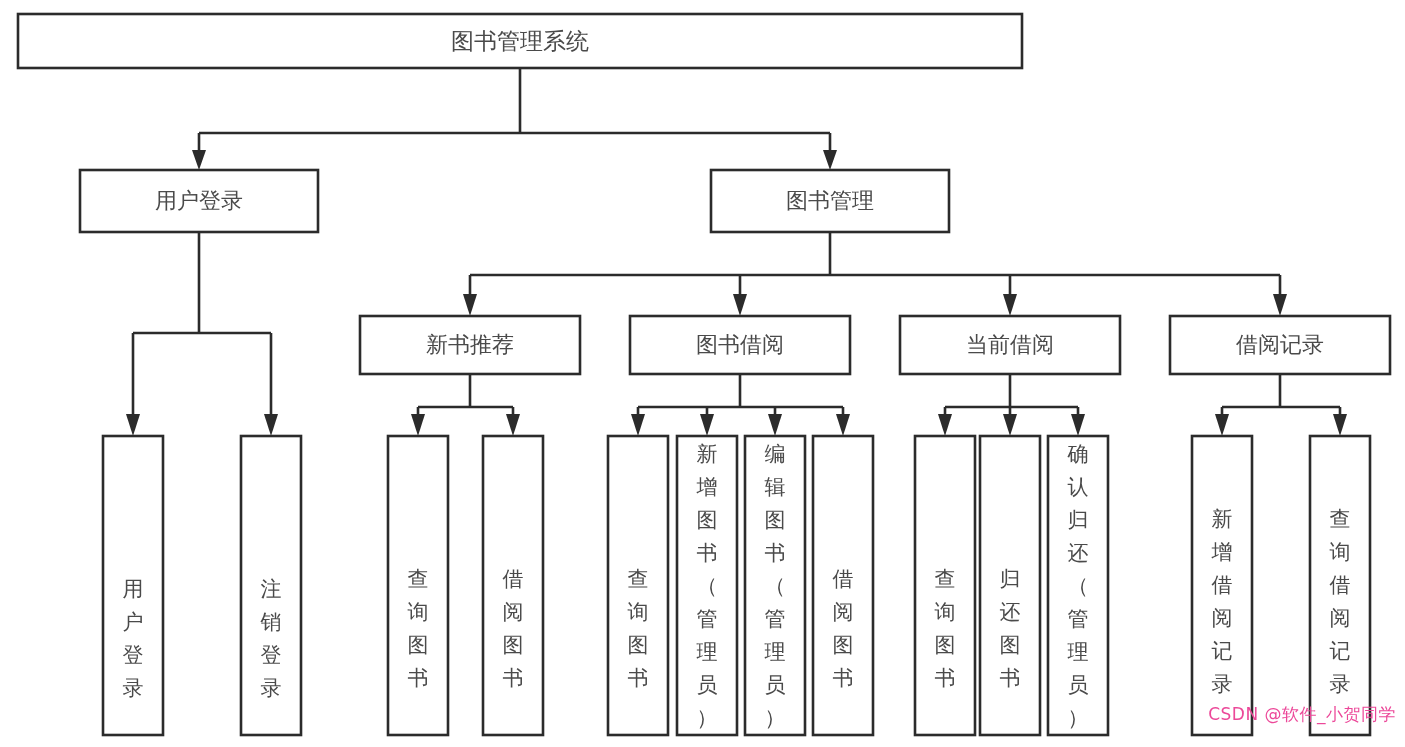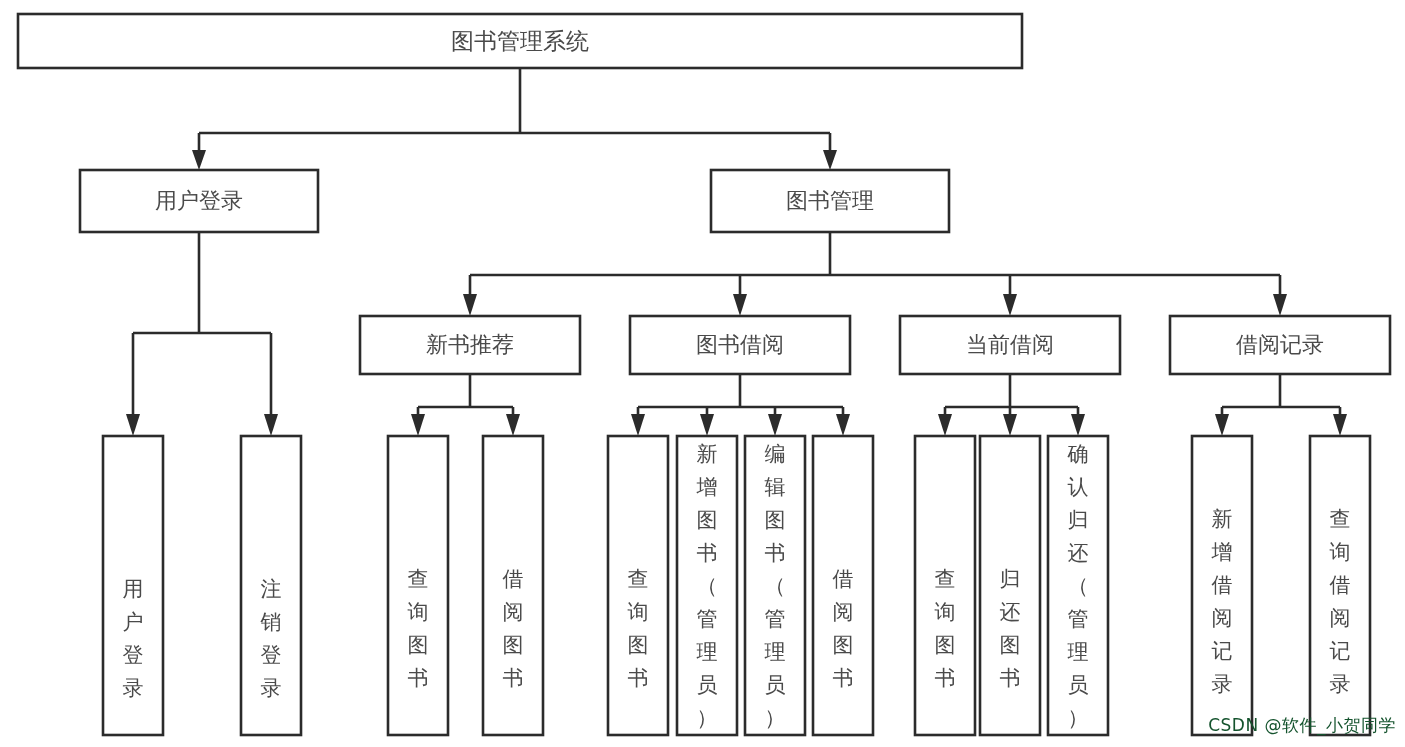--- a/index.html
+++ b/index.html
@@ -48,24 +48,24 @@
     stroke-width: 2.6;
     fill: none;
   }
   .arrow-head {
     fill: #2b2b2b;
     stroke: none;
   }
   .watermark {
     position: absolute;
     right: 8px;
-    bottom: 10px;
+    bottom: 21px;
     font-family: "DejaVu Sans", "Liberation Sans", sans-serif;
     font-size: 17px;
-    color: #14532d;
+    color: #ec4899;
     letter-spacing: 0.5px;
     white-space: nowrap;
     user-select: none;
     text-align: right;
   }
 </style>
 </head>
 <body>
 
 <div id="diagram-root">

